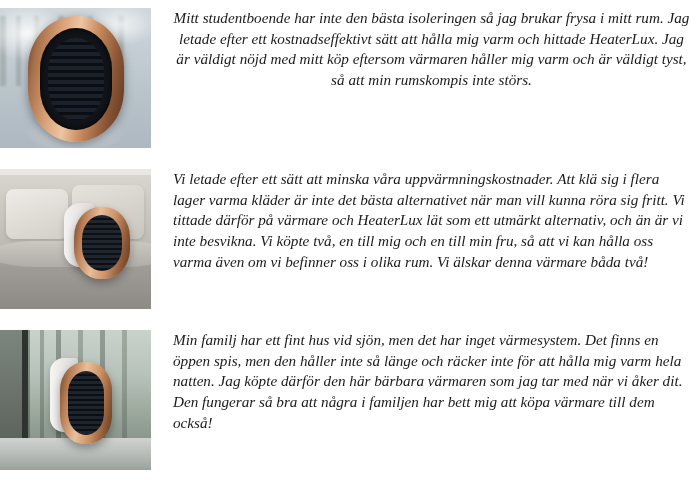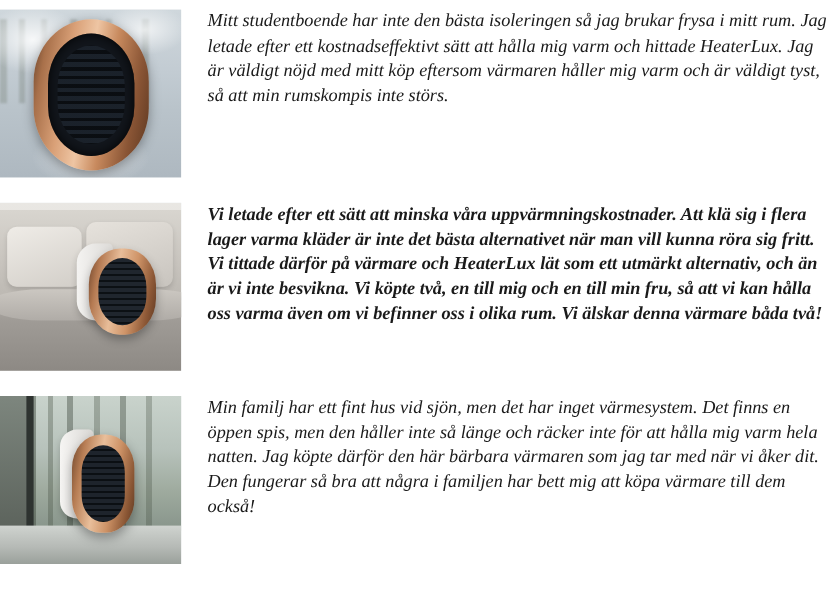--- a/index.html
+++ b/index.html
@@ -235,31 +235,31 @@
     border-radius: 14px 4px 4px 14px;
     background: linear-gradient(90deg, #f6f5f3, #d9d7d4);
     box-shadow: 0 3px 6px rgba(0,0,0,0.2);
   }
 </style>
 </head>
 <body>
 
 <div class="page">
 
-  <div class="testimonial" style="margin-top:8px;">
+  <div class="testimonial" style="margin-top:8px;text-align:center;">
     <div class="photo">
       <div class="p1-bg"></div>
       <div class="p1-trees"></div>
       <div class="p1-snow"></div>
       <div class="heater1"></div>
     </div>
     <div class="text">Mitt studentboende har inte den bästa isoleringen så jag brukar frysa i mitt rum. Jag letade efter ett kostnadseffektivt sätt att hålla mig varm och hittade HeaterLux. Jag är väldigt nöjd med mitt köp eftersom värmaren håller mig varm och är väldigt tyst, så att min rumskompis inte störs.</div>
   </div>
 
-  <div class="testimonial" style="margin-top:21px;font-weight:bold;">
+  <div class="testimonial" style="margin-top:21px;">
     <div class="photo">
       <div class="p2-bg"></div>
       <div class="p2-sofa">
         <div class="p2-cushion-a"></div>
         <div class="p2-cushion-b"></div>
       </div>
       <div class="p2-table"></div>
       <div class="heater2-white"></div>
       <div class="heater2"></div>
     </div>

